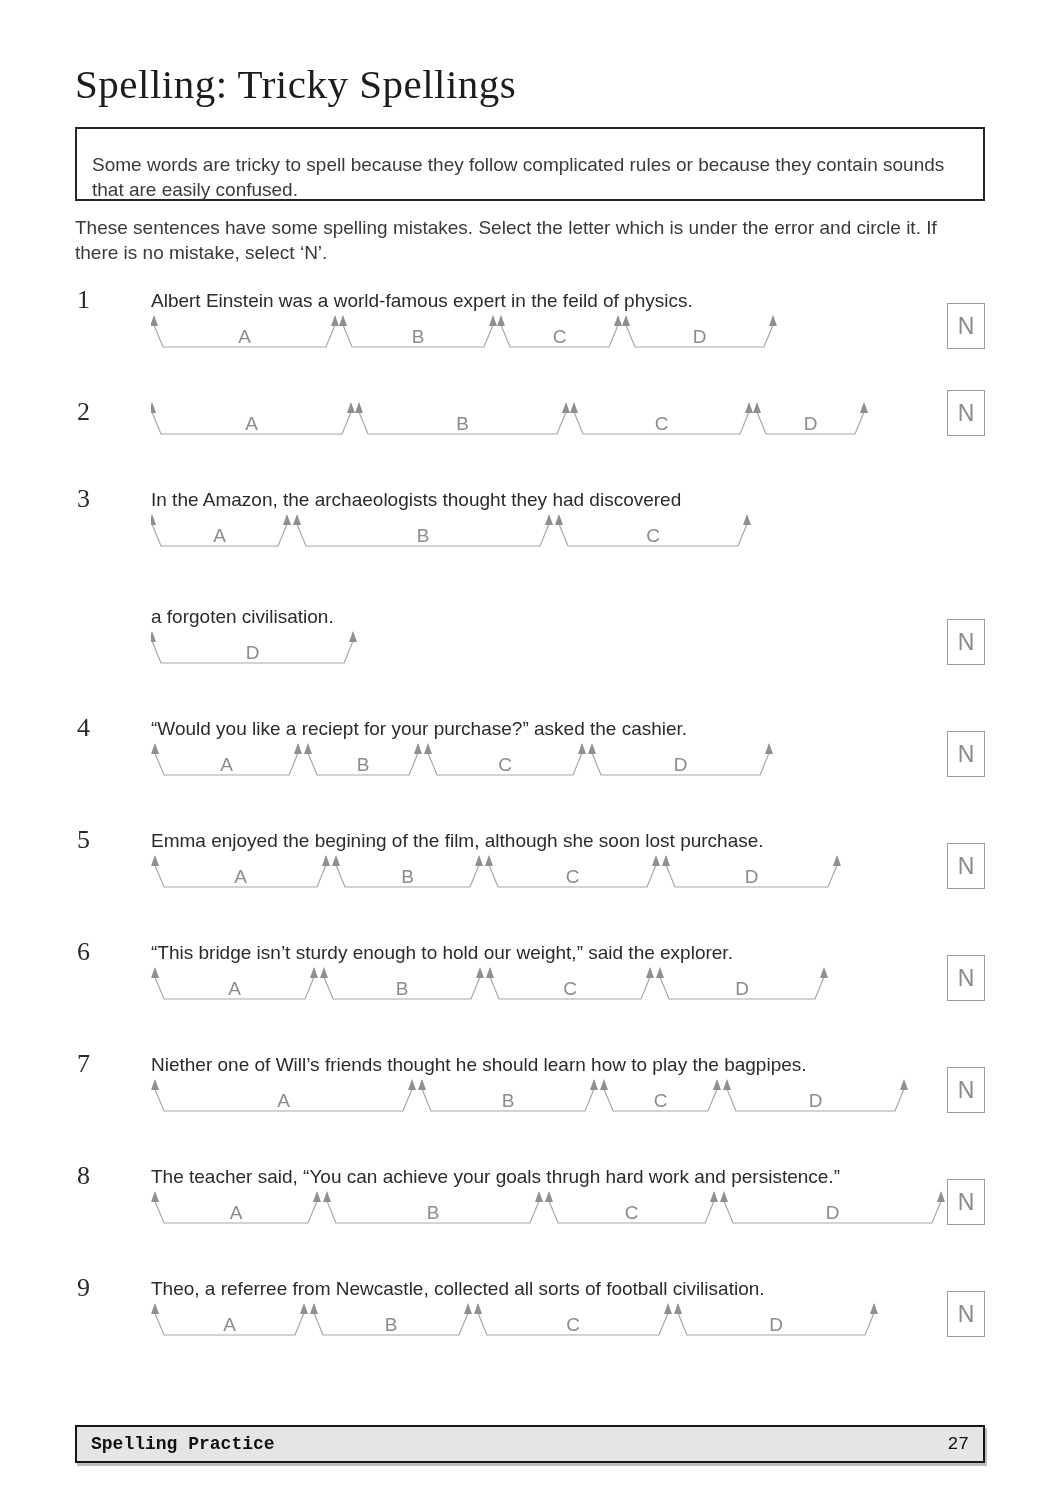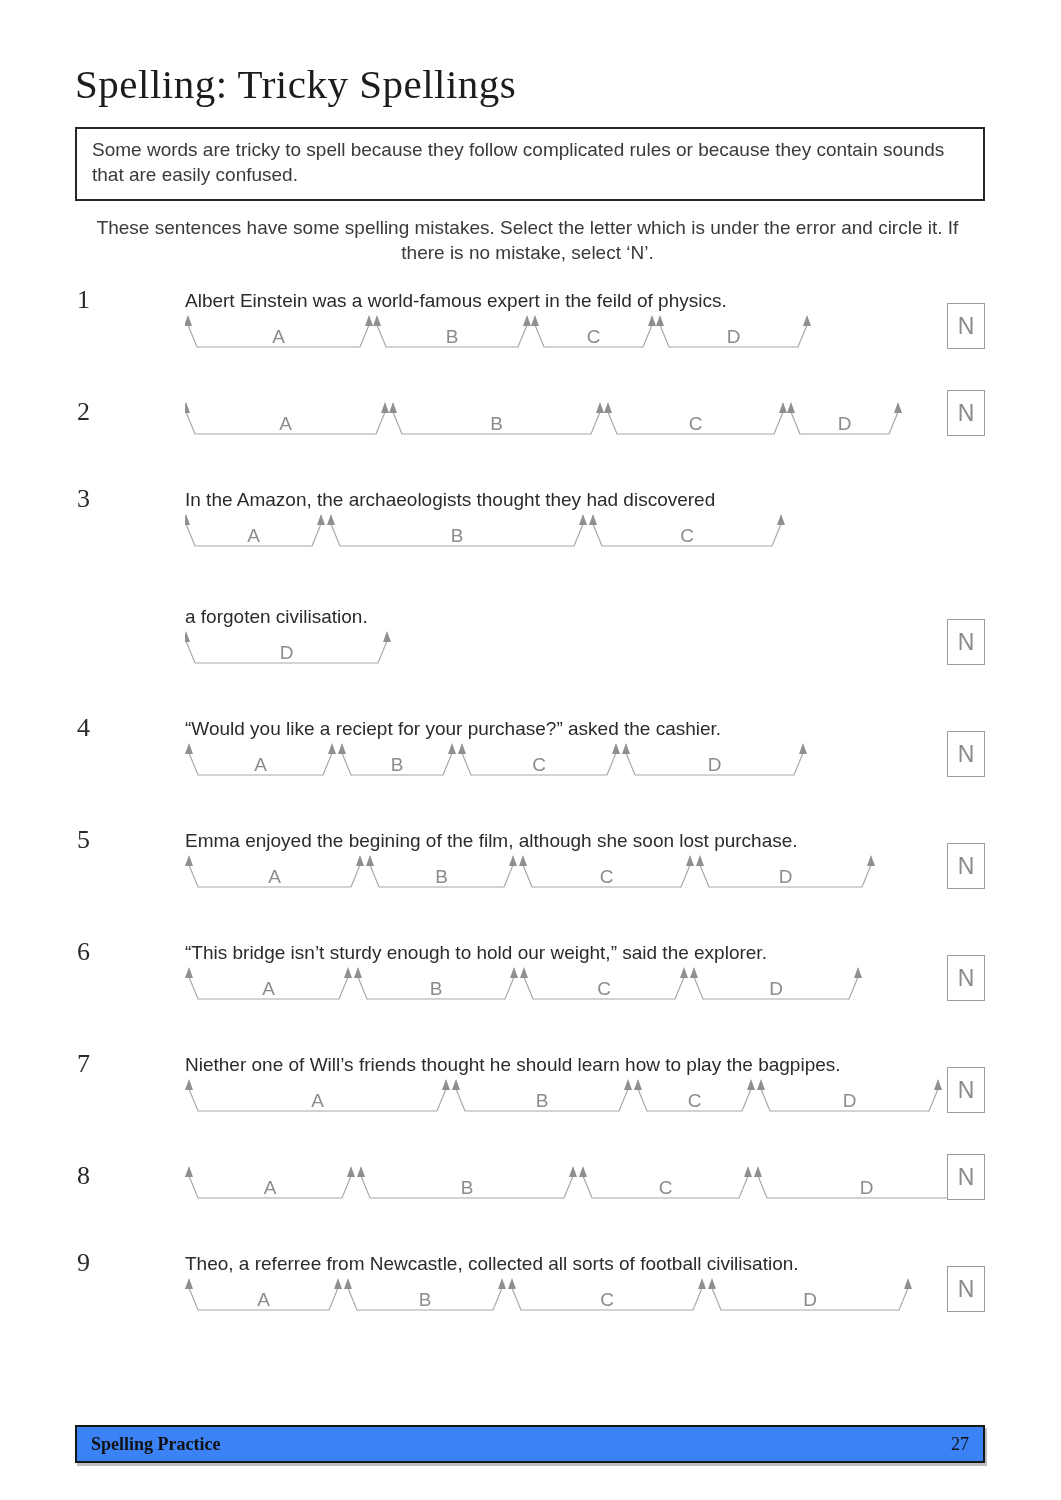--- a/index.html
+++ b/index.html
@@ -8,54 +8,54 @@
     font-family:"Liberation Sans",sans-serif;color:#2b2b2b;overflow:hidden;
   }
   .title{
     position:absolute;left:75px;top:64px;margin:0;
     font-family:"Liberation Serif",serif;font-weight:normal;
     font-size:41px;color:#1c1c1c;letter-spacing:0.5px;line-height:1;
   }
   .info-box{
     position:absolute;left:75px;top:127px;width:910px;height:74px;
     box-sizing:border-box;border:2px solid #262626;background:#fff;
-    padding:8px 15px;
+    padding:23px 15px;
   }
   .info-box p{margin:0;font-size:19px;line-height:25px;color:#3a3a3a;}
   .instructions{
     position:absolute;left:75px;top:215px;width:905px;margin:0;
-    font-size:19px;line-height:25px;color:#3a3a3a;text-align:center;
+    font-size:19px;line-height:25px;color:#3a3a3a;
   }
   #questions{position:absolute;left:75px;top:288px;width:910px;}
   .question{position:relative;margin-bottom:45px;}
   .q-num{
     position:absolute;left:2px;top:-3px;
     font-family:"Liberation Serif",serif;font-size:26px;color:#2a2a2a;
   }
-  .q-body{margin-left:110px;}
+  .q-body{margin-left:76px;}
   .q-line-follow{margin-top:50px;}
   .sentence{font-size:19px;line-height:25px;white-space:nowrap;color:#2b2b2b;}
   .brackets{display:block;}
   .seg-line{fill:none;stroke:#a8a8a8;stroke-width:1.2;}
   .seg-arrow{fill:#8f8f8f;}
   .seg-label{
     font-family:"Liberation Sans",sans-serif;font-size:19px;fill:#8c8c8c;cursor:pointer;
   }
   .n-box{
     position:absolute;right:0;bottom:6px;width:38px;height:46px;
     box-sizing:border-box;border:1.5px solid #9c9c9c;background:#fff;
     display:flex;align-items:center;justify-content:center;
     font-size:23px;color:#8a8a8a;cursor:pointer;
   }
   .footer{
     position:absolute;left:75px;top:1425px;width:910px;height:38px;
-    box-sizing:border-box;background:#3b82f6;border:2px solid #161616;
+    box-sizing:border-box;background:#e5e5e5;border:2px solid #161616;
     box-shadow:2px 3px 0 rgba(70,70,70,0.35);
     display:flex;align-items:center;justify-content:space-between;
-    padding:0 14px;font-family:Liberation Serif, serif;font-size:18px;color:#111;
+    padding:0 14px;font-family:Liberation Mono, monospace;font-size:18px;color:#111;
   }
   .footer .sec{font-weight:bold;}
 </style>
 </head>
 <body>
 
 <div class="page">
   <h1 class="title">Spelling: Tricky Spellings</h1>
 
   <div class="info-box">
@@ -311,20 +311,21 @@
               </g>
             </svg>
           </div>
         </div>
         <div class="n-box">N</div>
       </div>
       <div class="question">
         <div class="q-num">8</div>
         <div class="q-body">
           <div class="q-line">
+            <div class="sentence">The teacher said, “You can achieve your goals thrugh hard work and persistence.”</div>
             <svg width="796" height="42" class="brackets">
               <g>
                 <polyline points="4,12 13,34 157,34 166,12" class="seg-line"></polyline>
                 <path d="M 0,13 L 8,13 L 4,2 Z" class="seg-arrow"></path>
                 <path d="M 162,13 L 170,13 L 166,2 Z" class="seg-arrow"></path>
                 <text x="85" y="30" text-anchor="middle" class="seg-label">A</text>
               </g>
               <g>
                 <polyline points="176,12 185,34 379,34 388,12" class="seg-line"></polyline>
                 <path d="M 172,13 L 180,13 L 176,2 Z" class="seg-arrow"></path>

